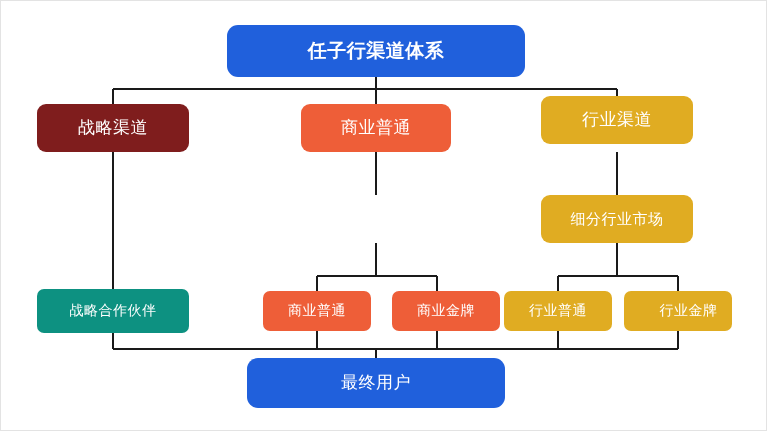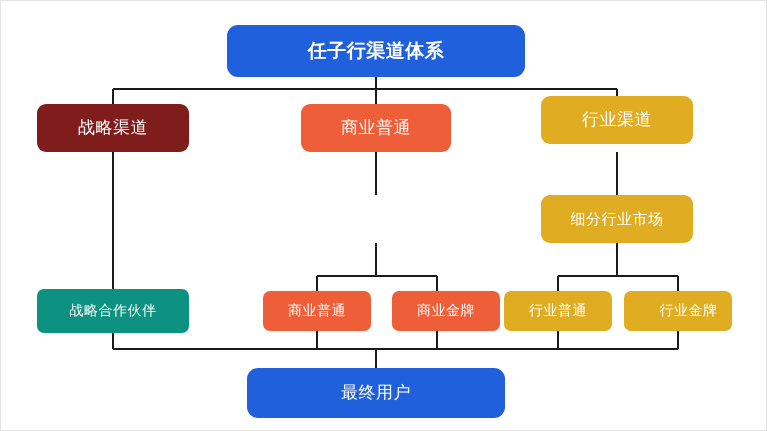--- a/index.html
+++ b/index.html
@@ -126,17 +126,17 @@
   <div class="node node-l3" style="left: 382px; top: 290px; width: 108px; height: 40px; background: rgb(238, 94, 56); margin-left: 9px;">
     <span>商业金牌</span>
   </div>
   <div class="node node-l3" style="left: 503px; top: 290px; width: 108px; height: 40px; background: rgb(224, 172, 34);">
     <span>行业普通</span>
   </div>
   <div class="node node-l3" style="left: 623px; top: 290px; width: 108px; height: 40px; background: rgb(224, 172, 34); padding-left: 21px;">
     <span>行业金牌</span>
   </div>
 
-  <div class="node node-end" style="left: 246px; top: 367px; width: 258px; height: 50px; background: rgb(32, 96, 220);">
+  <div class="node node-end" style="left: 246px; top: 357px; width: 258px; height: 50px; background: rgb(32, 96, 220);">
     <span>最终用户</span>
   </div>
 
 </div>
 
 </body></html>

